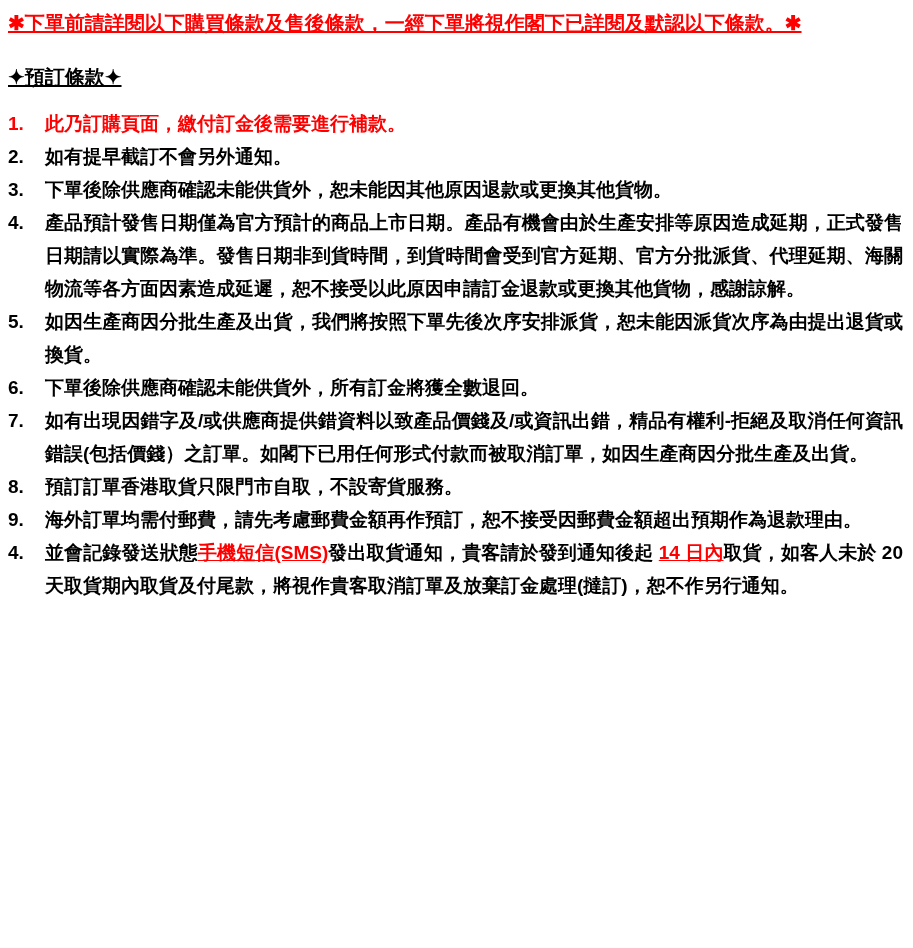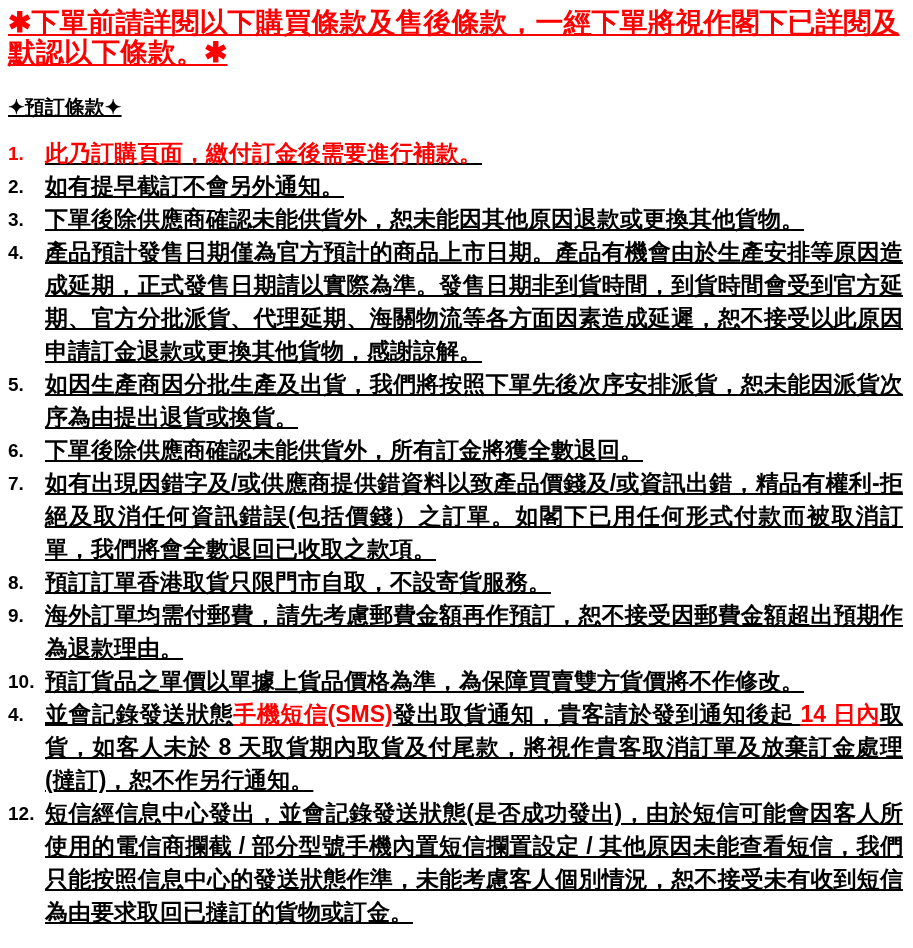--- a/index.html
+++ b/index.html
@@ -13,21 +13,21 @@
     width:913px;
     height:948px;
     background:#ffffff;
     font-family:"Liberation Sans", sans-serif;
     font-weight:700;
     color:var(--text);
     overflow:hidden;
   }
   .page{padding:6px 8px 0 8px;}
   .title{
-    font-size:28px;
+    font-size:20px;
     line-height:30px;
     color:var(--red);
     text-decoration:underline;
     margin:2px 0 0 0;
     font-weight:700;
   }
   .section-heading{
     font-size:20px;
     line-height:28px;
     color:var(--text);
@@ -38,25 +38,24 @@
   .terms-list{margin-top:16px;}
   .term-item{display:flex;align-items:flex-start;}
   .term-num{
     flex:0 0 37px;
     width:37px;
     font-size:19px;
     line-height:33px;
   }
   .term-text{
     flex:1;
-    font-size:23px;
+    font-size:19px;
     line-height:33px;
     text-align:justify;
     padding-right:2px;
-    text-decoration:underline;
   }
   .normal{color:var(--text);}
   .red{color:var(--red);}
   .red-underline{color:var(--red);text-decoration:underline;}
   a.link{color:var(--link);text-decoration:underline;cursor:pointer;}
 </style>
 </head>
 <body>
 
 <div class="page">
@@ -84,36 +83,28 @@
       <div class="term-item">
         <span class="term-num">5.</span>
         <span class="term-text"><span class="normal">如因生產商因分批生產及出貨，我們將按照下單先後次序安排派貨，恕未能因派貨次序為由提出退貨或換貨。</span></span>
       </div>
       <div class="term-item">
         <span class="term-num">6.</span>
         <span class="term-text"><span class="normal">下單後除供應商確認未能供貨外，所有訂金將獲全數退回。</span></span>
       </div>
       <div class="term-item">
         <span class="term-num">7.</span>
-        <span class="term-text"><span class="normal">如有出現因錯字及/或供應商提供錯資料以致產品價錢及/或資訊出錯，精品有權利-拒絕及取消任何資訊錯誤(包括價錢）之訂單。如閣下已用任何形式付款而被取消訂單，我們將會全數退回已收取之款項。</span></span>
+        <span class="term-text"><span class="normal">如有出現因錯字及/或供應商提供錯資料以致產品價錢及/或資訊出錯，精品有權利-拒絕及取消任何資訊錯誤(包括價錢）之訂單。如閣下已用任何形式付款而被取消訂單，如因生產商因分批生產及出貨。</span></span>
       </div>
       <div class="term-item">
         <span class="term-num">8.</span>
         <span class="term-text"><span class="normal">預訂訂單香港取貨只限門市自取，不設寄貨服務。</span></span>
       </div>
       <div class="term-item">
         <span class="term-num">9.</span>
         <span class="term-text"><span class="normal">海外訂單均需付郵費，請先考慮郵費金額再作預訂，恕不接受因郵費金額超出預期作為退款理由。</span></span>
       </div>
       <div class="term-item">
-        <span class="term-num">10.</span>
-        <span class="term-text"><span class="normal">預訂貨品之單價以單據上貨品價格為準，為保障買賣雙方貨價將不作修改。</span></span>
-      </div>
-      <div class="term-item">
         <span class="term-num">4.</span>
-        <span class="term-text"><span class="normal">並會記錄發送狀態</span><span class="red-underline">手機短信(SMS)</span><span class="normal">發出取貨通知，貴客請於發到通知後起 </span><span class="red-underline">14 日內</span><span class="normal">取貨，如客人未於 8 天取貨期內取貨及付尾款，將視作貴客取消訂單及放棄訂金處理(撻訂)，恕不作另行通知。</span></span>
-      </div>
-      <div class="term-item">
-        <span class="term-num">12.</span>
-        <span class="term-text"><span class="normal">短信經信息中心發出，並會記錄發送狀態(是否成功發出)，由於短信可能會因客人所使用的電信商攔截 / 部分型號手機內置短信攔置設定 / 其他原因未能查看短信，我們只能按照信息中心的發送狀態作準，未能考慮客人個別情況，恕不接受未有收到短信為由要求取回已撻訂的貨物或訂金。</span></span>
+        <span class="term-text"><span class="normal">並會記錄發送狀態</span><span class="red-underline">手機短信(SMS)</span><span class="normal">發出取貨通知，貴客請於發到通知後起 </span><span class="red-underline">14 日內</span><span class="normal">取貨，如客人未於 20 天取貨期內取貨及付尾款，將視作貴客取消訂單及放棄訂金處理(撻訂)，恕不作另行通知。</span></span>
       </div>
     </div>
 </div>
 
 </body></html>

